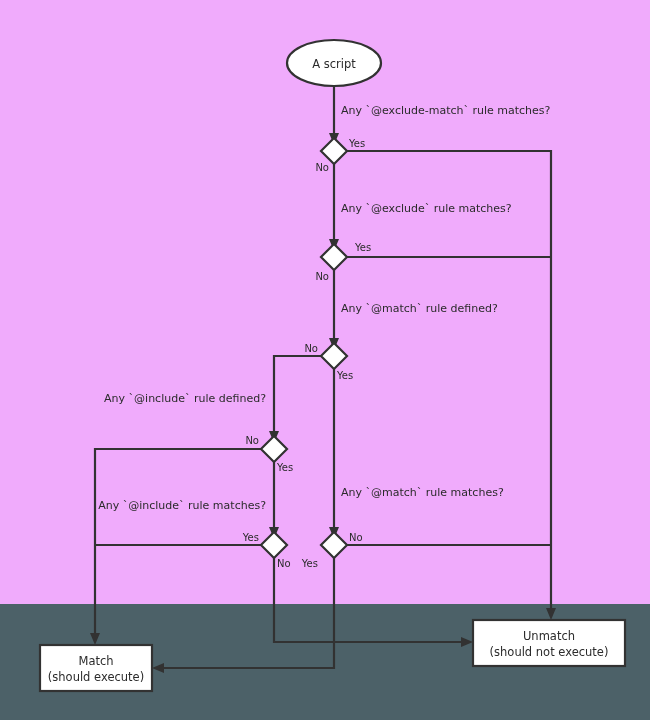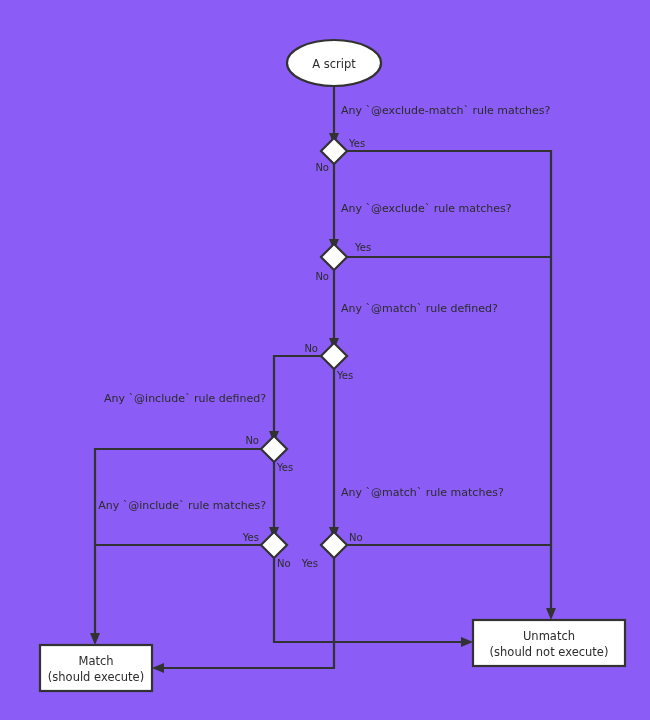--- a/index.html
+++ b/index.html
@@ -9,22 +9,22 @@
   }
   body {
     width: 650px;
     height: 720px;
     overflow: hidden;
     font-family: "DejaVu Sans", "Liberation Sans", sans-serif;
   }
   #diagram-root {
     position: relative;
     width: 650px;
-    height: 720px;
-    background: #8b5cf6;
+    height: 604px;
+    background: #f0abfc;
   }
   svg#flow {
     display: block;
     width: 650px;
     height: 720px;
   }
   .edge {
     stroke: #323232;
     stroke-width: 2.2;
     fill: none;

